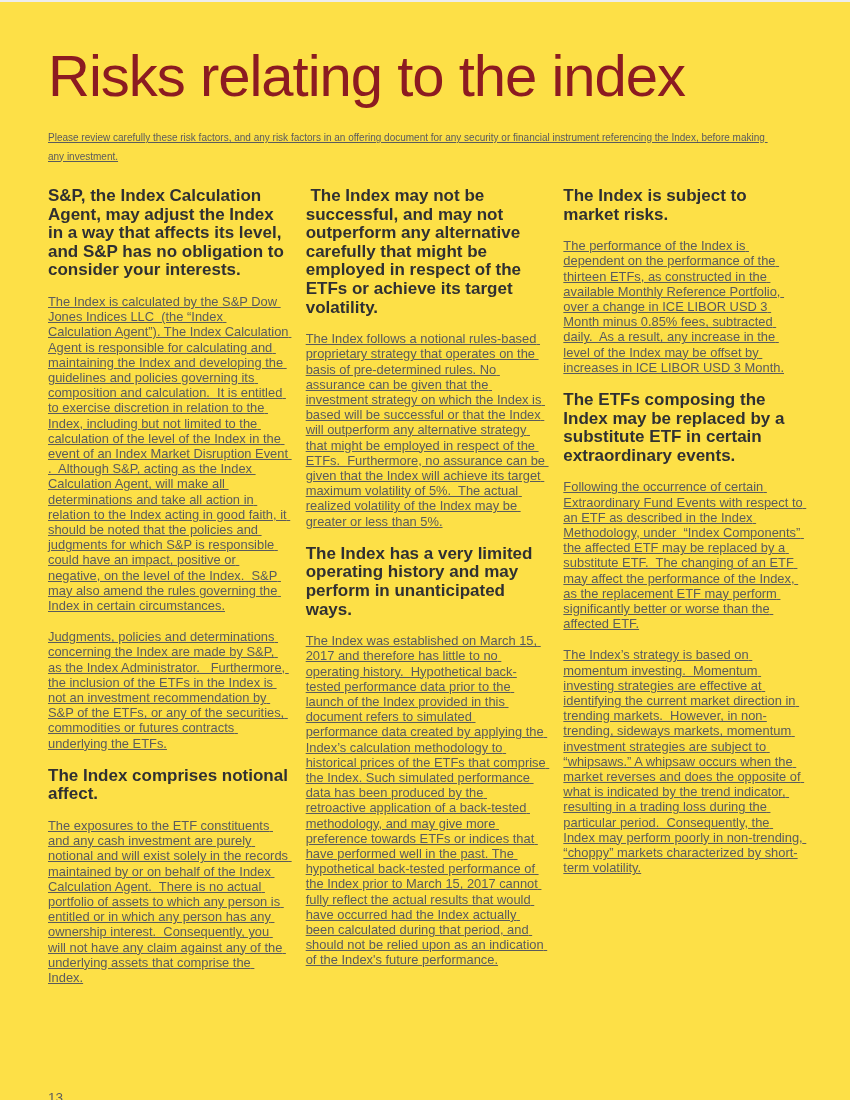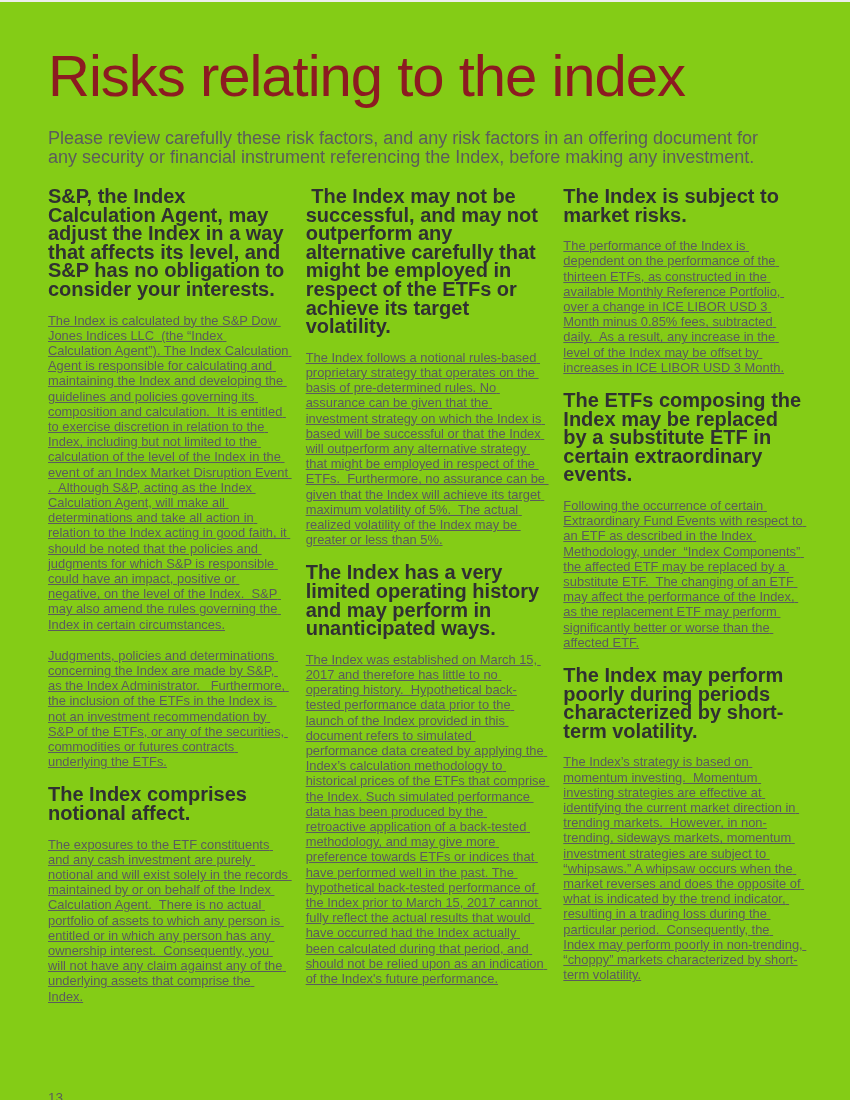--- a/index.html
+++ b/index.html
@@ -5,56 +5,57 @@
   html, body {
     margin: 0;
     padding: 0;
     background: #ffffff;
   }
   .page {
     position: relative;
     width: 850px;
     height: 1100px;
     box-sizing: border-box;
-    background: #84cc16;
+    background: #fde047;
     border-top: 2px solid #ededed;
     padding: 37px 46px 0 48px;
     font-family: "Liberation Sans", "DejaVu Sans", sans-serif;
     overflow: hidden;
   }
   .doc-title {
     margin: 0 0 13px 0;
     max-width: 680px;
     color: #8c1b21;
     font-size: 58px;
     line-height: 74px;
     font-weight: 400;
     letter-spacing: -1px;
     white-space: pre-wrap;
   }
   .intro {
     margin: 16px 0 21px 0;
     max-width: 732px;
     color: #5b5b5d;
-    font-size: 18px;
+    font-size: 10px;
     line-height: 18.5px;
     white-space: pre-wrap;
+    text-decoration: underline;
   }
   .cols {
     display: flex;
     gap: 17px;
   }
   .col {
     flex: 1;
     min-width: 0;
   }
   .risk-h {
     margin: 0 0 14px 0;
     color: #303032;
-    font-size: 20px;
+    font-size: 17px;
     line-height: 18.6px;
     font-weight: 700;
     white-space: pre-wrap;
   }
   .risk-h.mt {
     margin-top: 11px;
   }
   .risk-p {
     margin: 0 0 16px 0;
     color: #5b5b5d;
@@ -95,21 +96,20 @@
       <p class="risk-p">The Index follows a notional rules-based proprietary strategy that operates on the basis of pre-determined rules. No assurance can be given that the investment strategy on which the Index is based will be successful or that the Index will outperform any alternative strategy that might be employed in respect of the ETFs.  Furthermore, no assurance can be given that the Index will achieve its target maximum volatility of 5%.  The actual realized volatility of the Index may be greater or less than 5%.</p>
       <h2 class="risk-h mt">The Index has a very limited operating history and may perform in unanticipated ways.</h2>
       <p class="risk-p">The Index was established on March 15, 2017 and therefore has little to no operating history.  Hypothetical back-tested performance data prior to the launch of the Index provided in this document refers to simulated performance data created by applying the Index’s calculation methodology to historical prices of the ETFs that comprise the Index. Such simulated performance data has been produced by the retroactive application of a back-tested methodology, and may give more preference towards ETFs or indices that have performed well in the past. The hypothetical back-tested performance of the Index prior to March 15, 2017 cannot fully reflect the actual results that would have occurred had the Index actually been calculated during that period, and should not be relied upon as an indication of the Index's future performance.</p>
     </div>
 
     <div class="col">
       <h2 class="risk-h">The Index is subject to market risks.</h2>
       <p class="risk-p">The performance of the Index is dependent on the performance of the thirteen ETFs, as constructed in the available Monthly Reference Portfolio, over a change in ICE LIBOR USD 3 Month minus 0.85% fees, subtracted daily.  As a result, any increase in the level of the Index may be offset by increases in ICE LIBOR USD 3 Month.</p>
       <h2 class="risk-h mt">The ETFs composing the Index may be replaced by a substitute ETF in certain extraordinary events.</h2>
       <p class="risk-p">Following the occurrence of certain Extraordinary Fund Events with respect to an ETF as described in the Index Methodology, under  “Index Components” the affected ETF may be replaced by a substitute ETF.  The changing of an ETF may affect the performance of the Index, as the replacement ETF may perform significantly better or worse than the affected ETF.</p>
-      <h2 class="risk-h mt">The Index may perform poorly during periods characterized by short-term volatility.</h2>
       <p class="risk-p">The Index’s strategy is based on momentum investing.  Momentum investing strategies are effective at identifying the current market direction in trending markets.  However, in non-trending, sideways markets, momentum investment strategies are subject to “whipsaws.” A whipsaw occurs when the market reverses and does the opposite of what is indicated by the trend indicator, resulting in a trading loss during the particular period.  Consequently, the Index may perform poorly in non-trending, “choppy” markets characterized by short-term volatility.</p>
     </div>
 
   </div>
 
   <div class="page-num">13</div>
 
 </div>
 
 </body></html>

